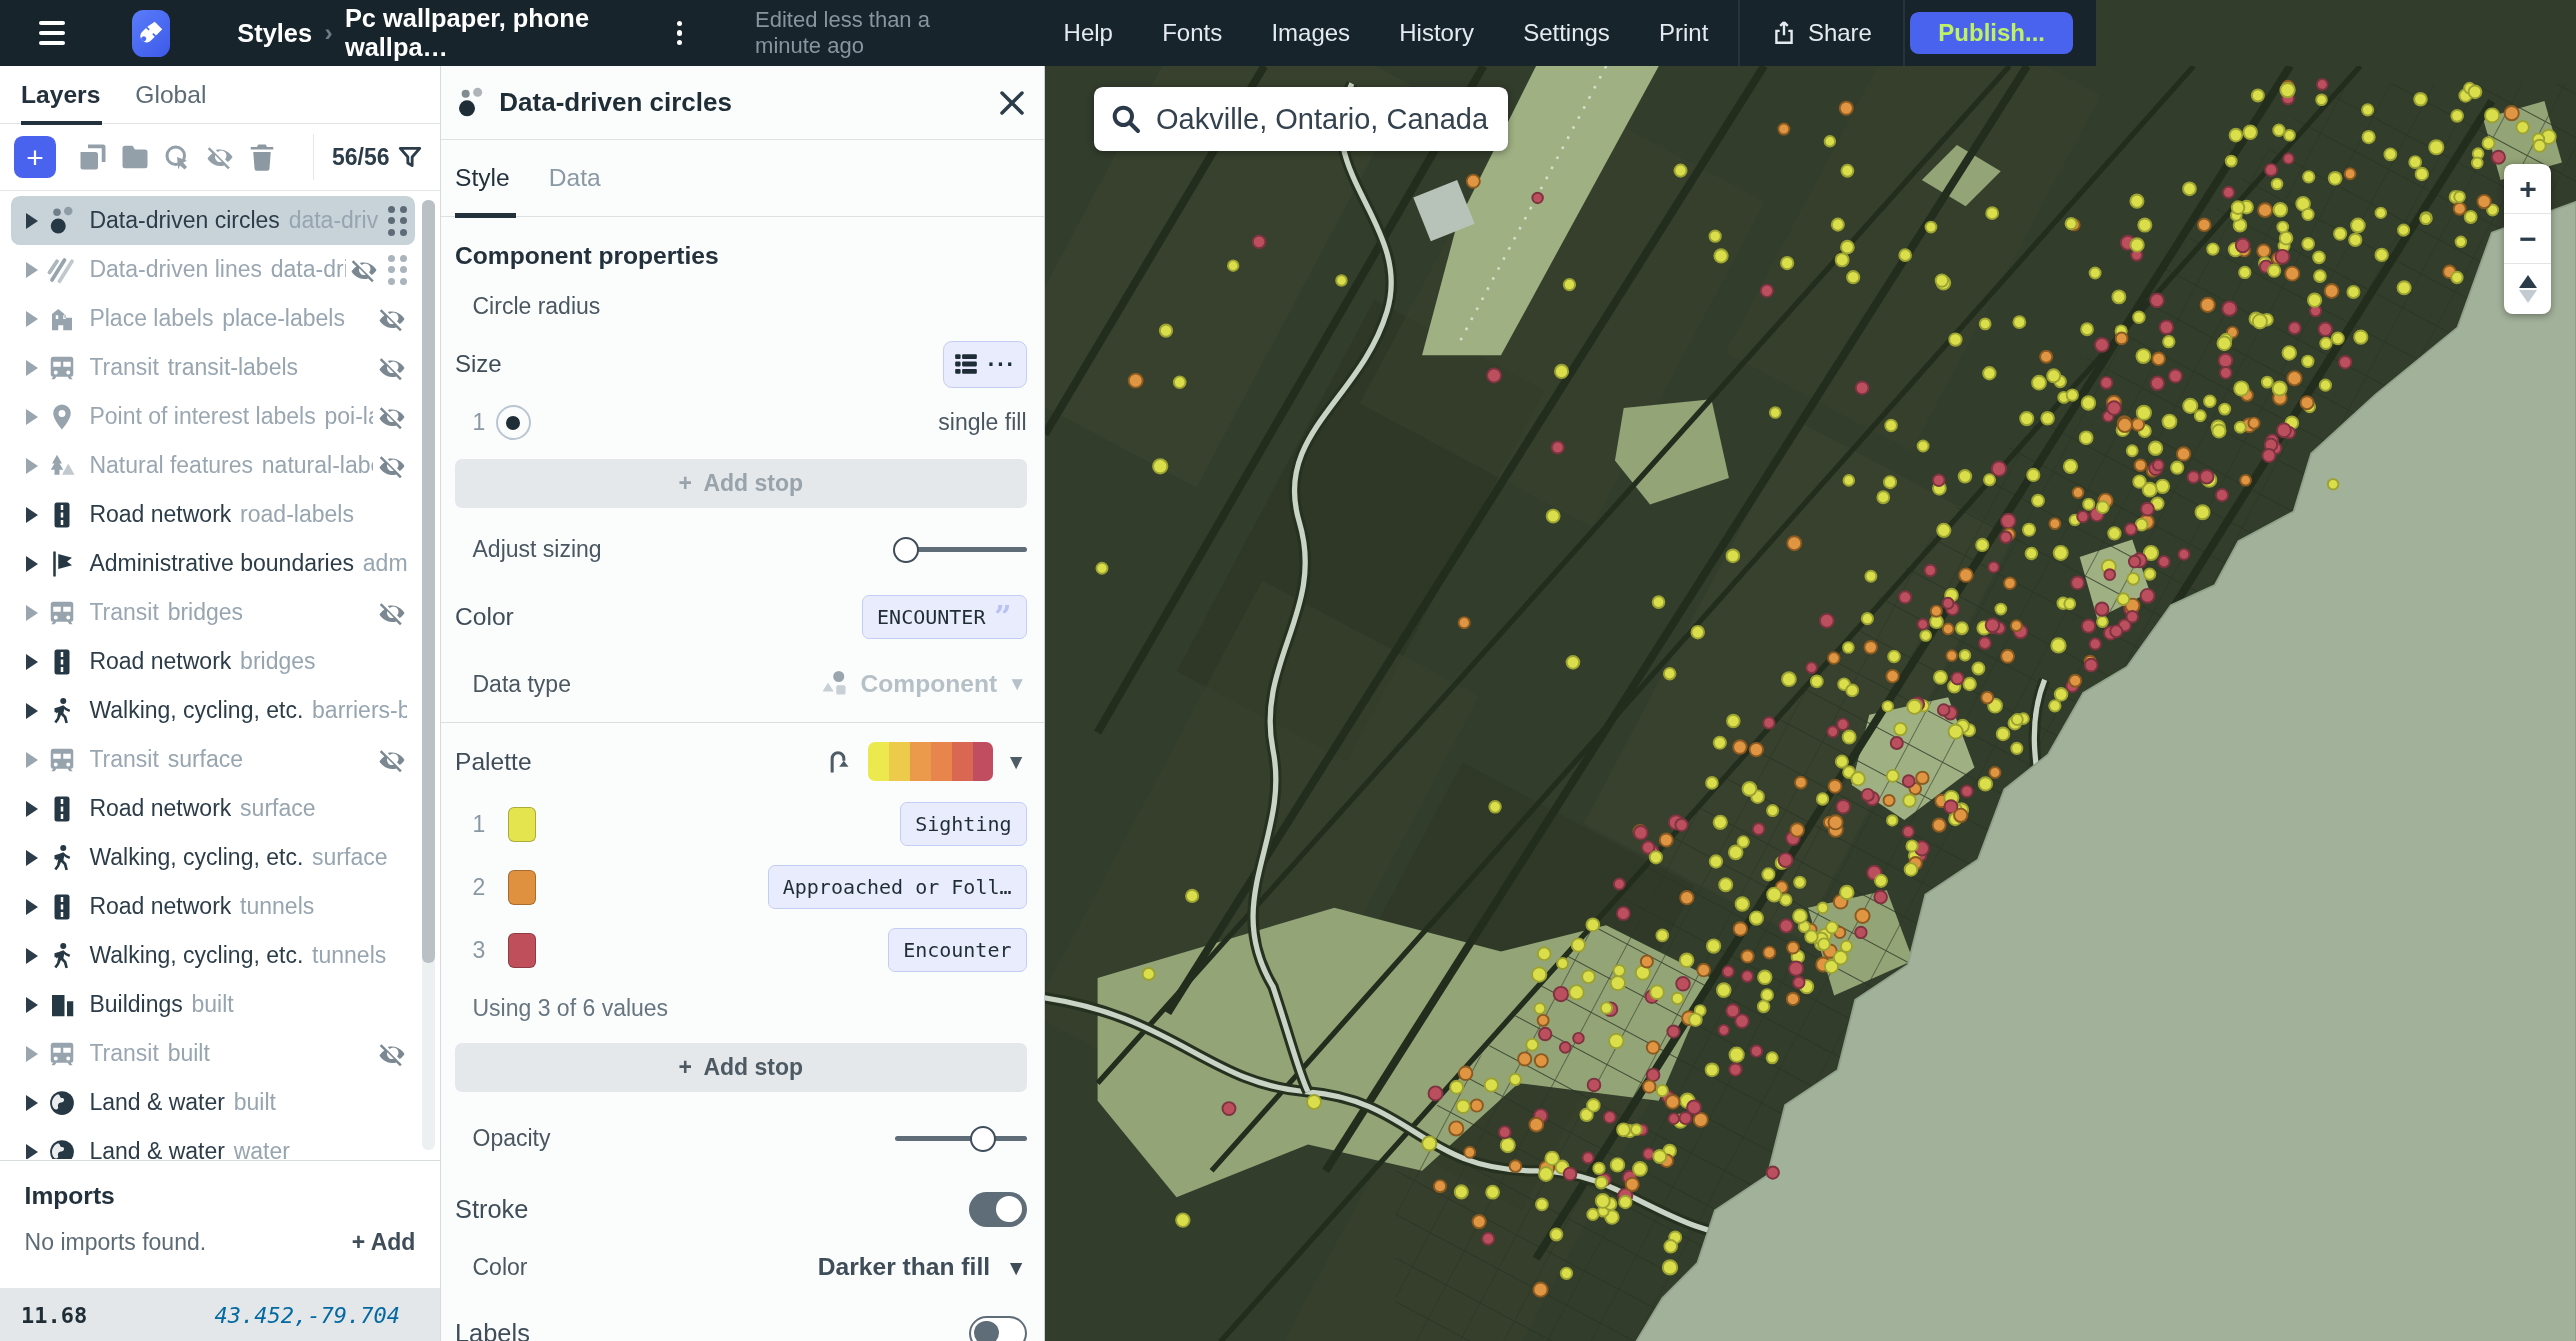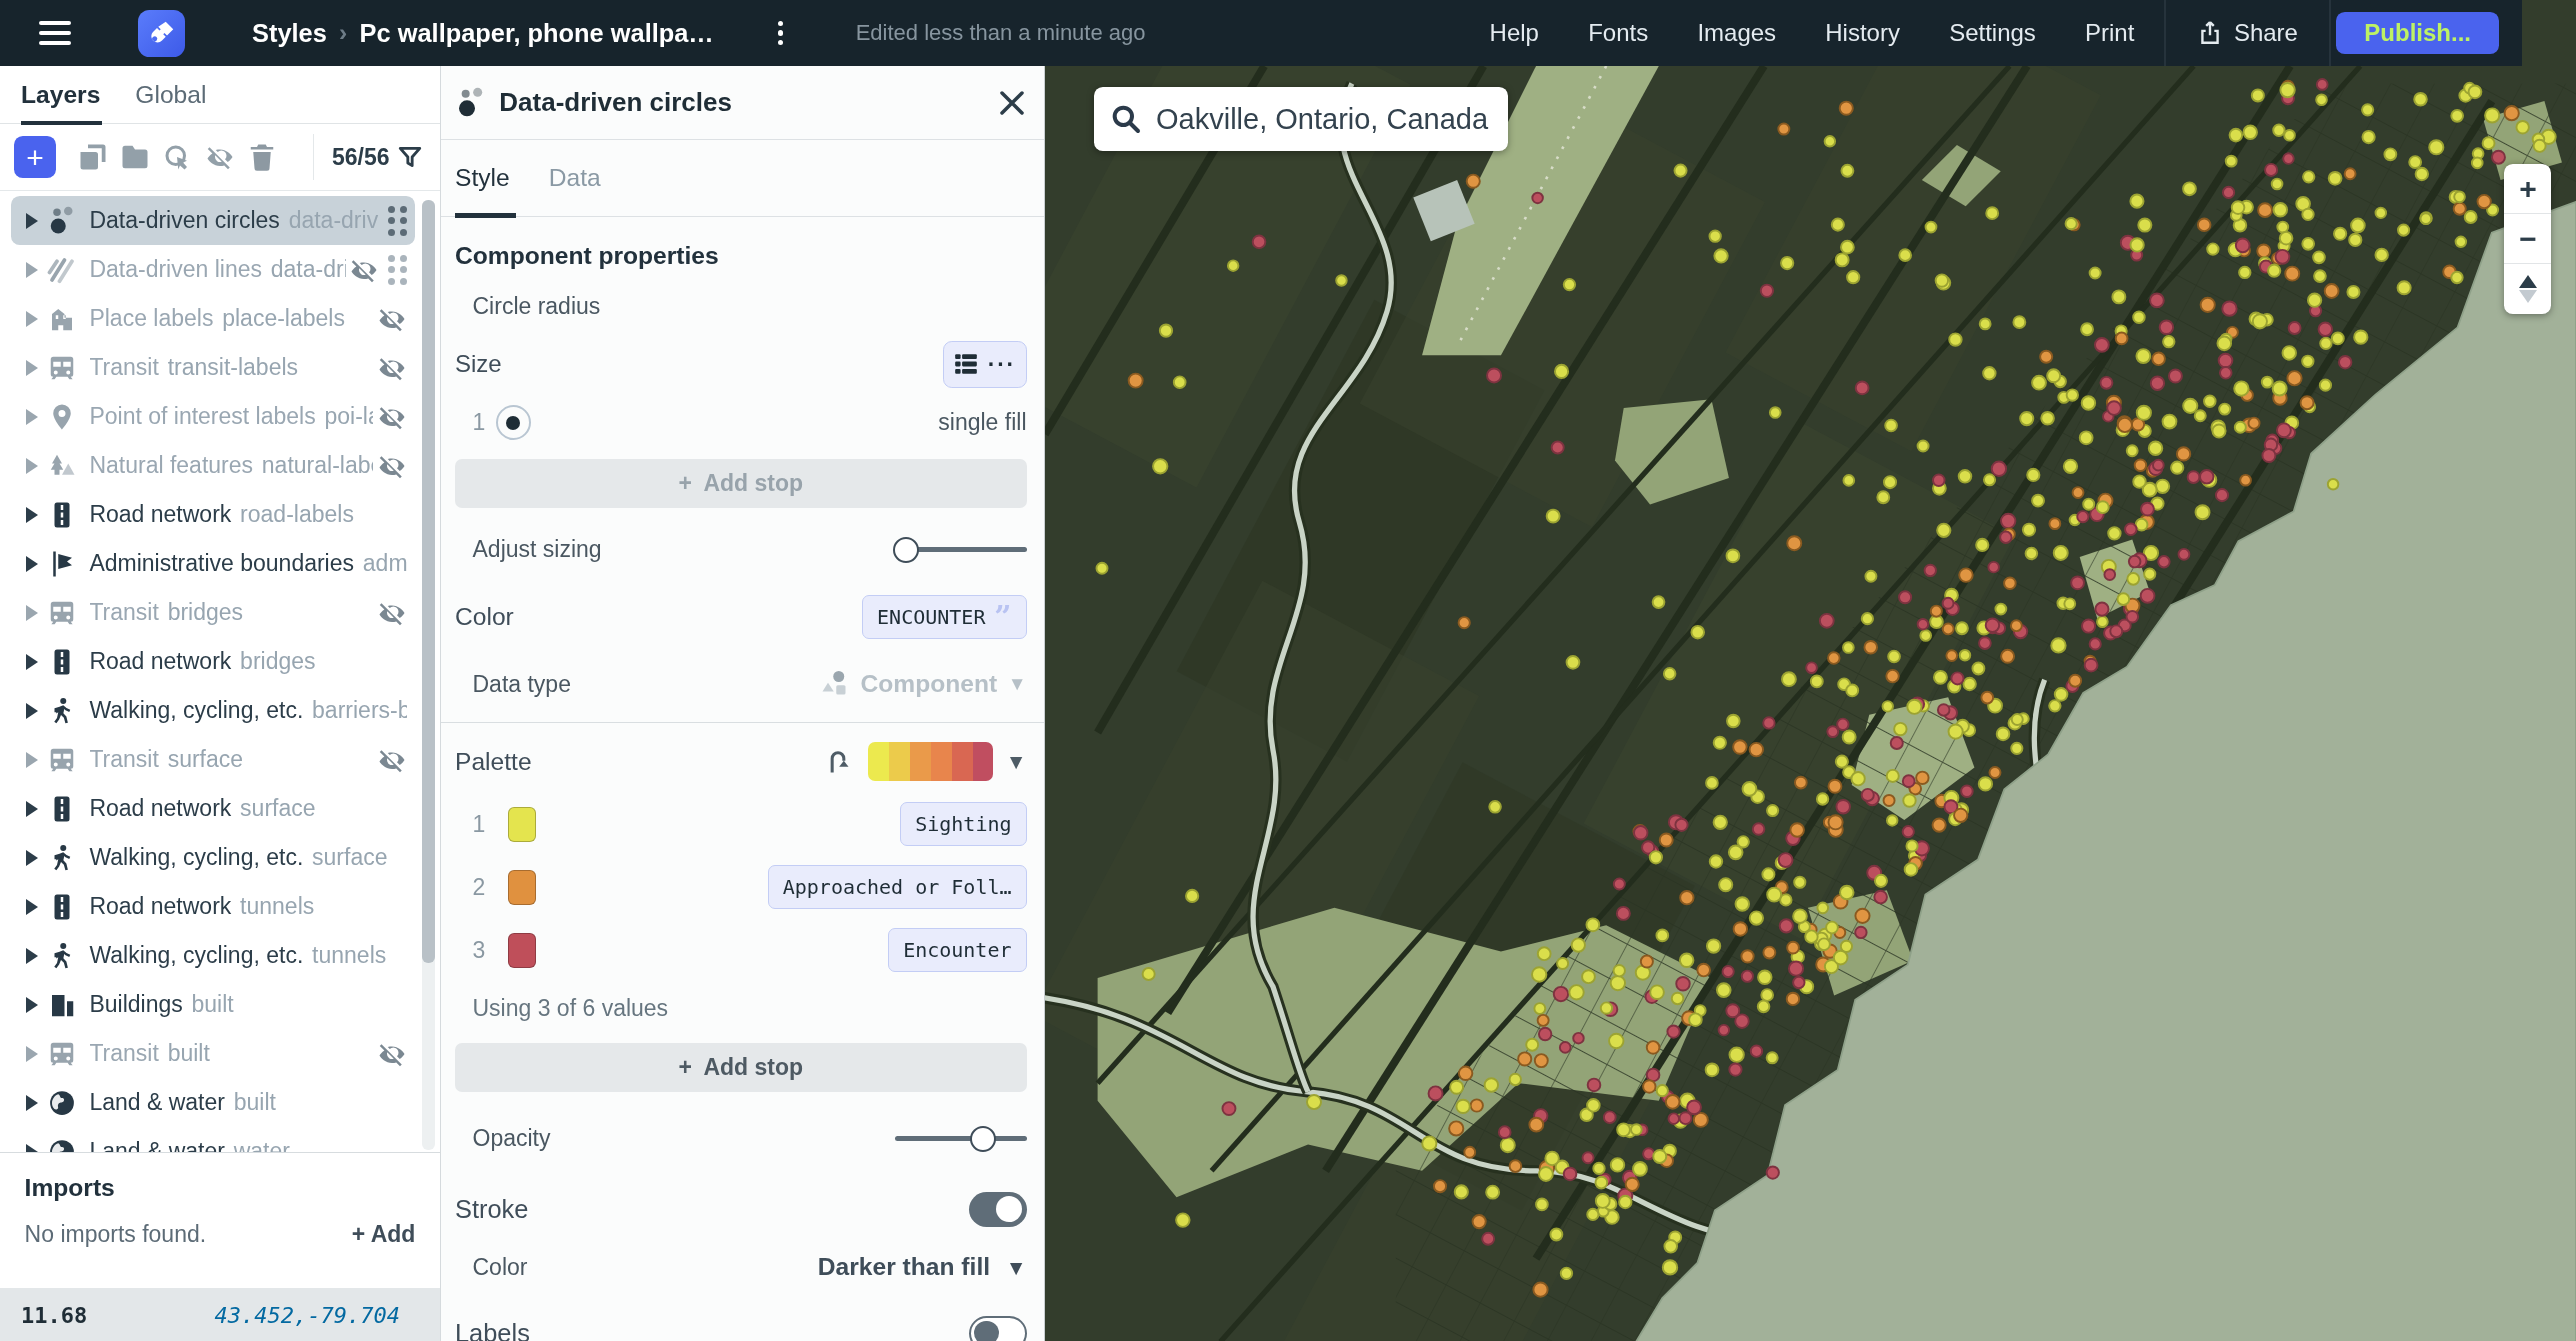--- a/index.html
+++ b/index.html
@@ -2,21 +2,21 @@
 <html style="font-size:14px"><head>
 <meta charset="utf-8">
 <style>
   * { margin:0; padding:0; box-sizing:border-box; }
   html,body { background:#0b1116; }
   #app { position:relative; width:2576px; height:1341px; overflow:hidden;
          font-family:"Liberation Sans", sans-serif; background:#333d2c; }
   .mono { font-family:"DejaVu Sans Mono", monospace; }
 
   
-  #header { position:absolute; left:0; top:0; width:2522px; height:66px;
+  #header { position:absolute; left:0; top:0; width:2096px; height:66px;
             background:#17242c; display:flex; align-items:center; z-index:30;gap:48px; }
   #hamburger { width:32px; height:24.6px; margin-left:39px; display:flex; flex-direction:column;
                justify-content:space-between; cursor:pointer; }
   #hamburger span { display:block; height:4.4px; border-radius:2.6px; background:#fff; }
   #logo { width:47px; height:47px; border-radius:11.4px; margin-left:19px;
           background:linear-gradient(135deg,#5a7cfb,#3d5ae8); display:flex;
           align-items:center; justify-content:center; }
   #breadcrumb { display:flex; align-items:center; margin-left:19px; gap:12.3px; }
   .crumb { color:#fff; font-size:25.4px; font-weight:bold; }
   .crumb-sep { color:#6d7c87; font-size:24.6px; font-weight:bold; }
@@ -63,21 +63,21 @@
   .layer-row.dim .l-name { color:#9aa7b2; }
   .l-text { flex:1 1 auto; overflow:hidden; display:flex; white-space:nowrap; }
   .eyeoff { width:30px; height:30px; color:#7b8892; flex:none; margin-left:3.5px; }
   .handle { flex:none; margin-left:8.8px; display:grid; grid-template-columns:7px 7px; gap:4.4px; }
   .handle i { width:7px; height:7px; border-radius:50%; background:#5c6b76; }
   .layer-row.dim .handle i { background:#aab4bc; }
   #lp-scrollbar { position:absolute; right:5.3px; top:8.8px; width:12.3px; height:950px;
                   background:#edf0f1; border-radius:6.1px; }
   #lp-scroll-thumb { position:absolute; top:0; left:0; width:12.3px; height:763px;
                      background:#b9c1c7; border-radius:6.1px; }
-  #imports { position:absolute; left:0; bottom:62px; width:100%; height:128px;
+  #imports { position:absolute; left:0; bottom:54px; width:100%; height:128px;
              border-top:1.8px solid #d7dcdf; background:#fff; padding:0 24.6px; }
   #imports-title { font-size:24.6px; font-weight:bold; color:#22313c; margin-top:21px; }
   #imports-row { display:flex; align-items:center; margin-top:19px; }
   #imports-empty { font-size:23px; color:#5c6b76; }
   #imports-add { margin-left:auto; font-size:23px; font-weight:bold; color:#3f4d59; cursor:pointer; }
   #statusbar { position:absolute; left:0; bottom:0; width:100%; height:54px; background:#e3e7e9;
                display:flex; align-items:center; padding:0 40px 0 21px; }
   #status-zoom { font-size:22px; font-weight:bold; color:#1f2d36; }
   #status-coords { margin-left:auto; font-size:22px; color:#0369a1;font-style:italic; }
 

